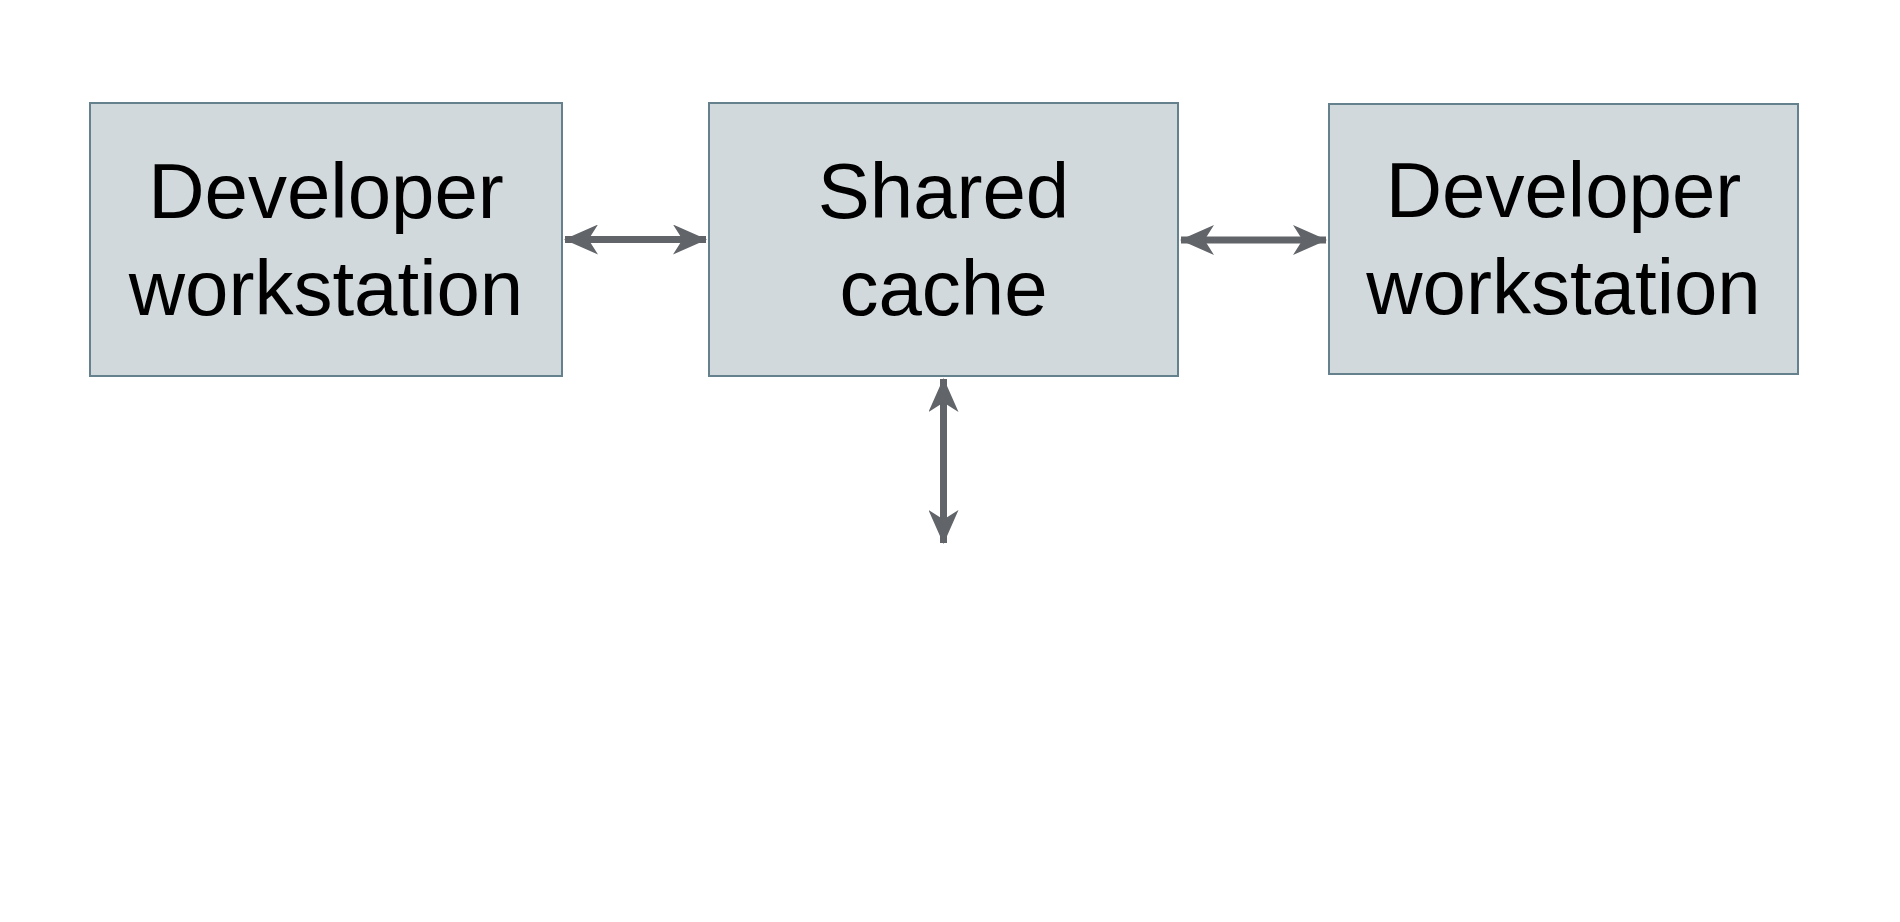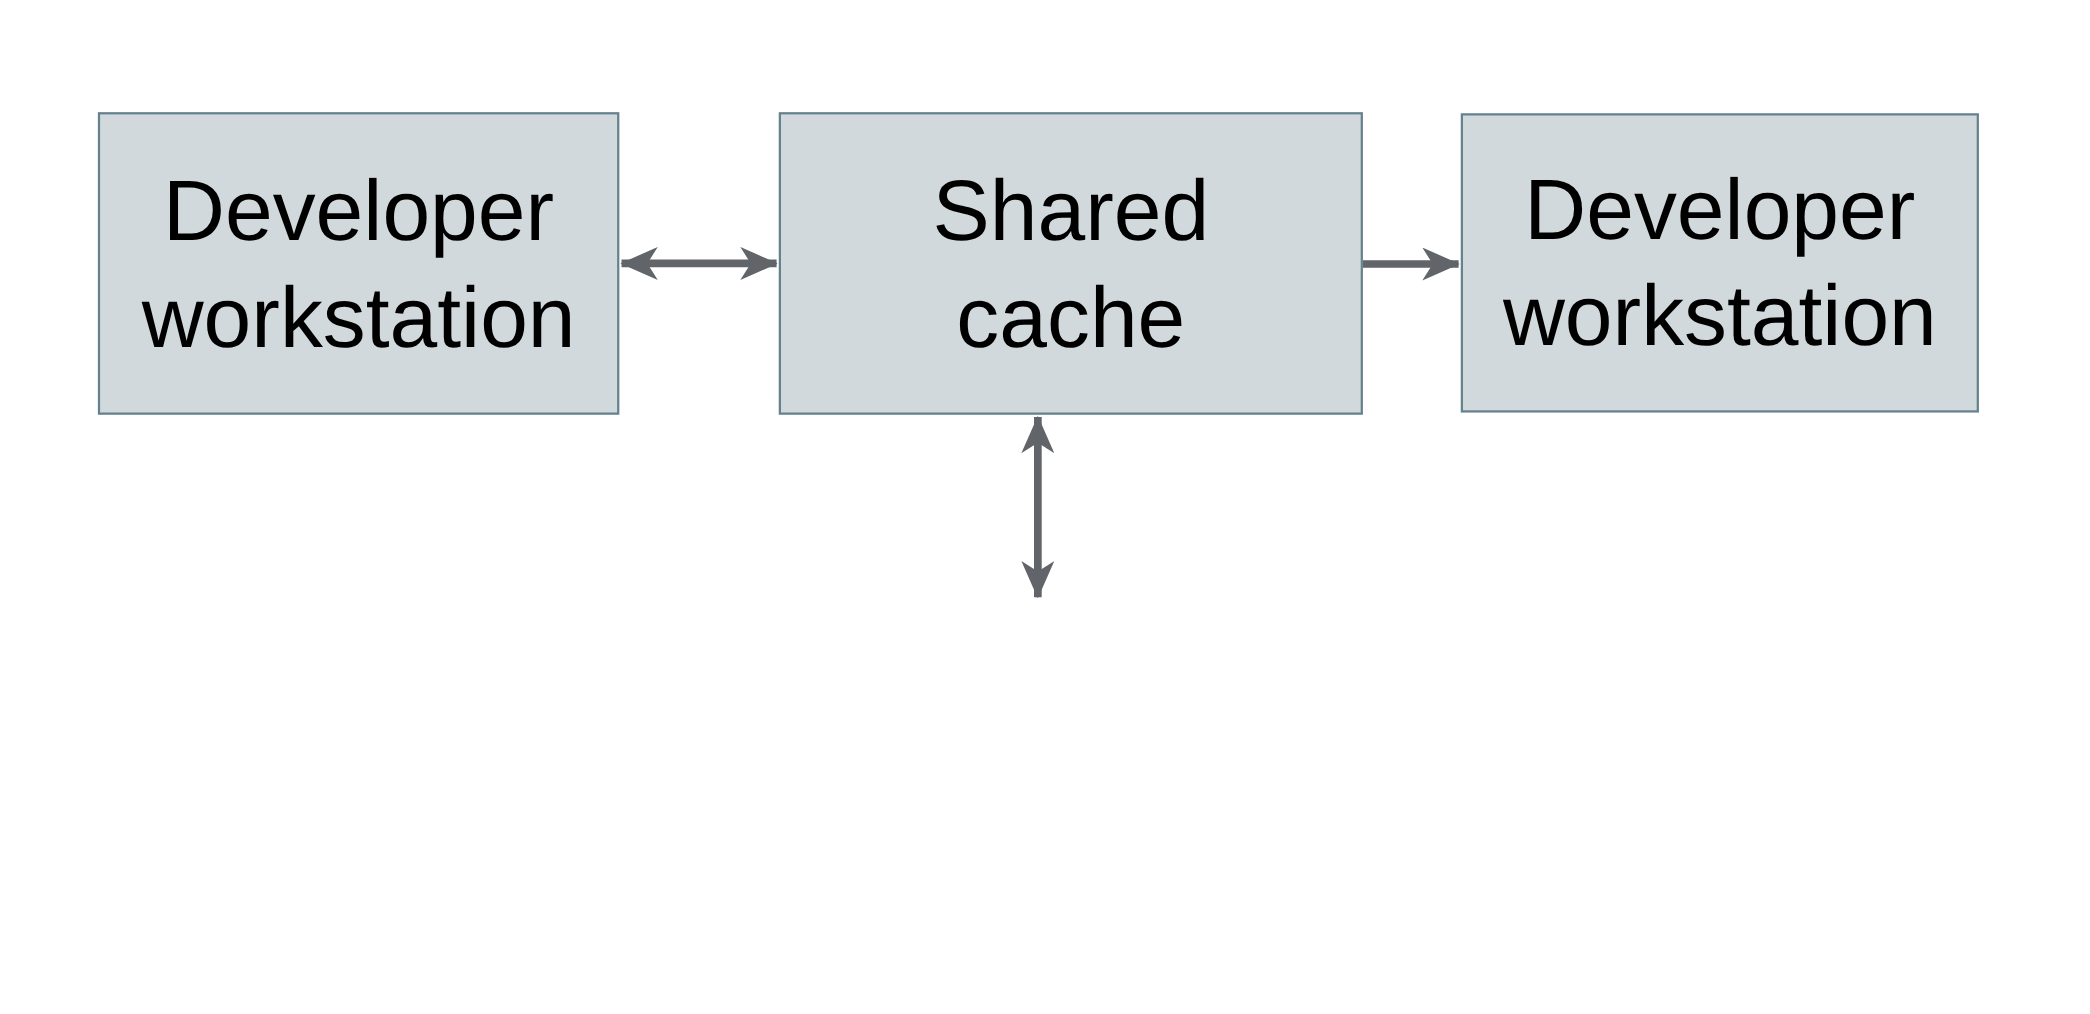--- a/index.html
+++ b/index.html
@@ -45,21 +45,21 @@
     justify-content: center;
     text-align: center;
     color: var(--text);
     font-size: 78px;
     line-height: 1.24;
     font-weight: 400;
   }
   .node-label { display: inline-block; }
   .node-label.narrow { max-width: 340px; }
   #node-workstation-left  { left: 89px;   top: 102px; width: 474px; height: 275px; }
-  #node-shared-cache      { left: 708px;  top: 102px; width: 531px; height: 275px; }
+  #node-shared-cache      { left: 708px;  top: 102px; width: 471px; height: 275px; }
   #node-workstation-right { left: 1328px; top: 103px; width: 471px; height: 272px; }
   #node-ci-server         { left: 708px;  top: 545px; width: 472px; height: 273px; }
 </style>
 </head>
 <body>
 
 <div class="canvas">
 
   <svg class="edges" width="1900" height="922" viewBox="0 0 1900 922" xmlns="http://www.w3.org/2000/svg" aria-hidden="true">
     <defs>

